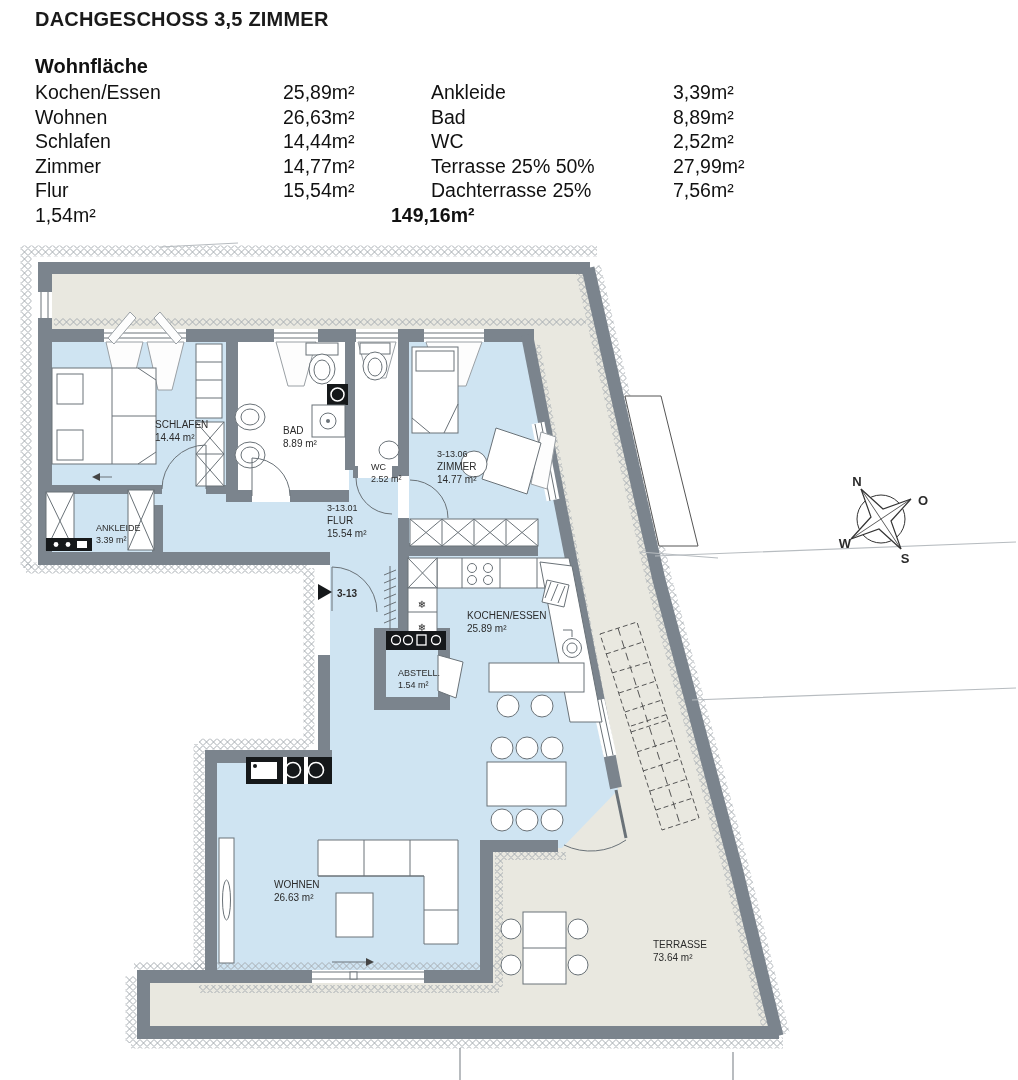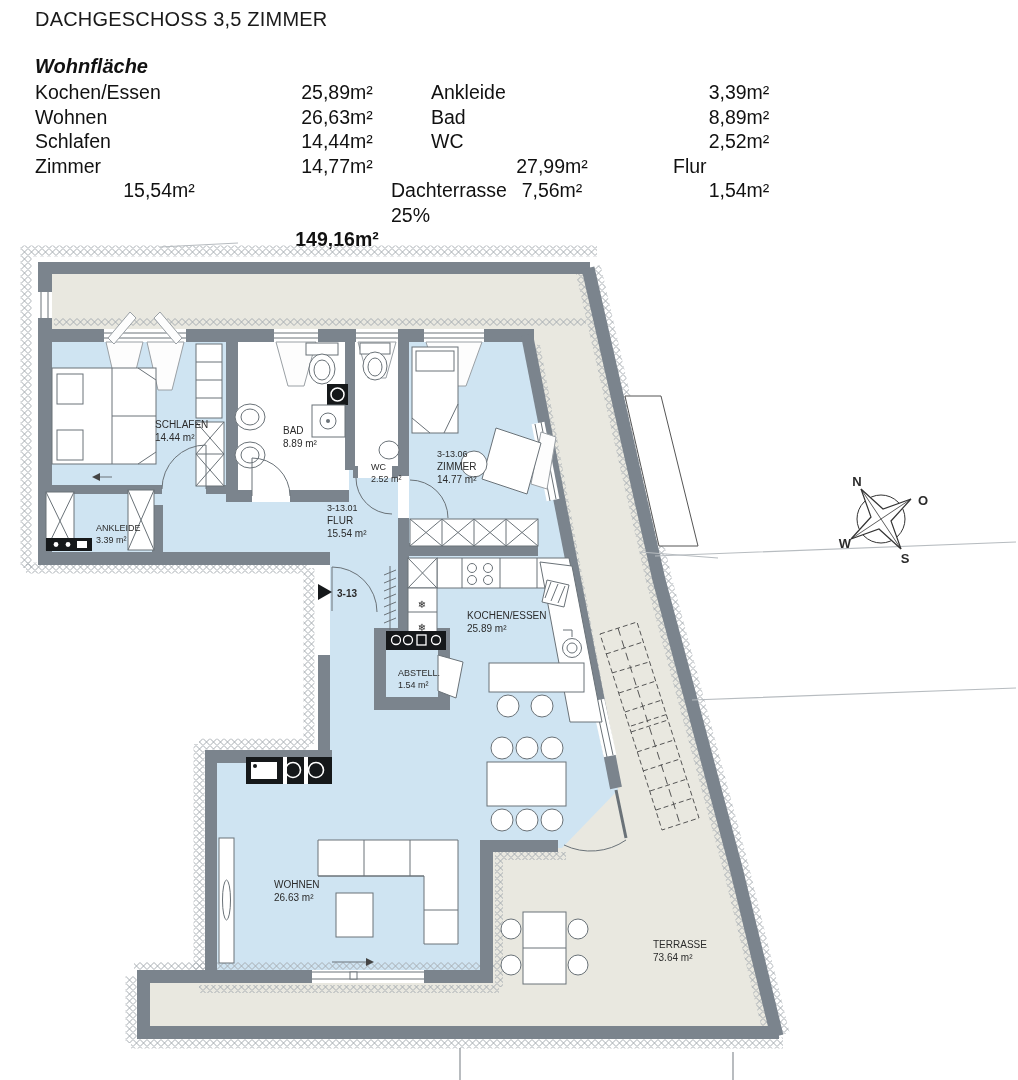--- a/index.html
+++ b/index.html
@@ -1,24 +1,24 @@
 <!DOCTYPE html>
 <html><head>
 <meta charset="utf-8">
 <style>
   html,body{margin:0;padding:0;}
   body{
     width:1018px;height:1080px;background:#ffffff;position:relative;
     font-family:"Liberation Sans", sans-serif;color:#111;
   }
   .header{position:absolute;left:35px;top:8px;width:790px;}
-  .title{font-size:20px;font-weight:normal;color:#1a1a1a;letter-spacing:.2px;margin:0 0 24px 0;}
-  .heading{font-size:20px;font-weight:bold;margin:0 0 2px 0;font-style:italic;}
+  .title{font-size:20px;font-weight:bold;color:#1a1a1a;letter-spacing:.2px;margin:0 0 24px 0;}
+  .heading{font-size:20px;font-weight:bold;margin:0 0 2px 0;}
   .grid{display:grid;grid-template-columns:248px 108px 40px 242px 132px;font-size:19.5px;line-height:24.5px;}
-  .val{text-align:center;}
+  .val{text-align:left;}
   .bold{font-weight:bold;}
   .plan{position:absolute;left:0;top:236px;}
   svg text{font-family:"Liberation Sans", sans-serif;fill:#2b2b2b;}
   .w{fill:#7b848d;}
   .f{fill:#ffffff;stroke:#6a7278;stroke-width:1;}
   .ln{stroke:#6a7278;stroke-width:1;fill:none;}
   .arc{stroke:#6a7278;stroke-width:1;fill:none;}
   .faint{stroke:#b7bcc0;stroke-width:1.2;fill:none;}
   .rlabel{font-size:10px;}
   .rsmall{font-size:9px;}
@@ -41,20 +41,21 @@
       <span>Bad</span>
       <span class="val">8,89m²</span>
     <span>Schlafen</span>
       <span class="val">14,44m²</span>
       <span></span>
       <span>WC</span>
       <span class="val">2,52m²</span>
     <span>Zimmer</span>
       <span class="val">14,77m²</span>
       <span></span>
+      <span>Terrasse 25% 50%</span>
       <span class="val">27,99m²</span>
     <span>Flur</span>
       <span class="val">15,54m²</span>
       <span></span>
       <span>Dachterrasse 25%</span>
       <span class="val">7,56m²</span>
       <span class="val">1,54m²</span>
       <span></span>
       <span class="val bold">149,16m²</span>
   </div>

